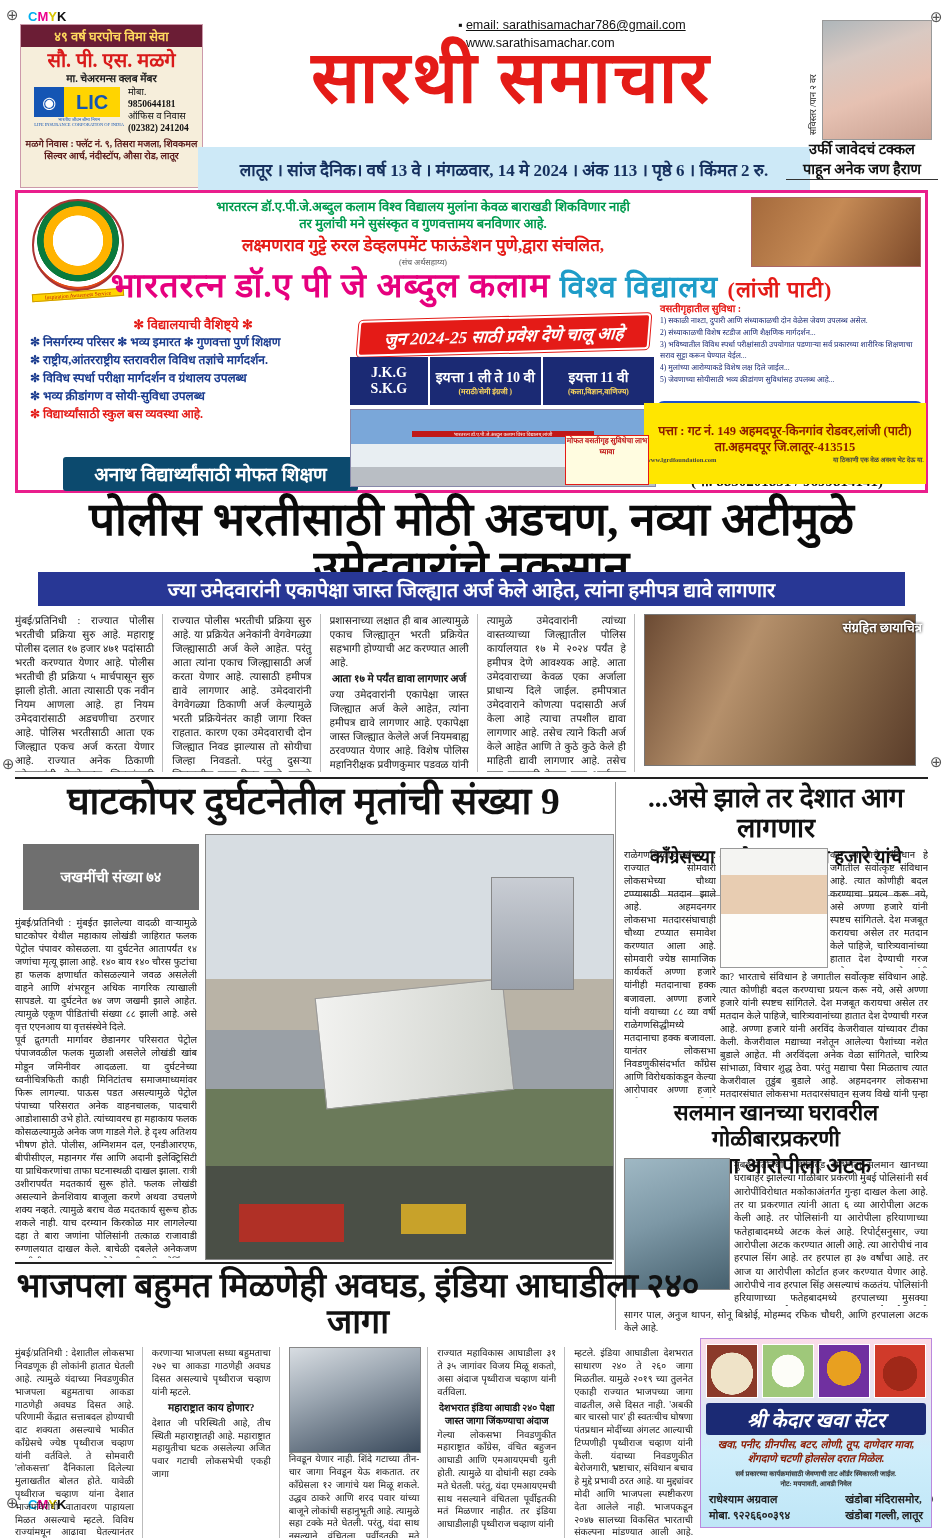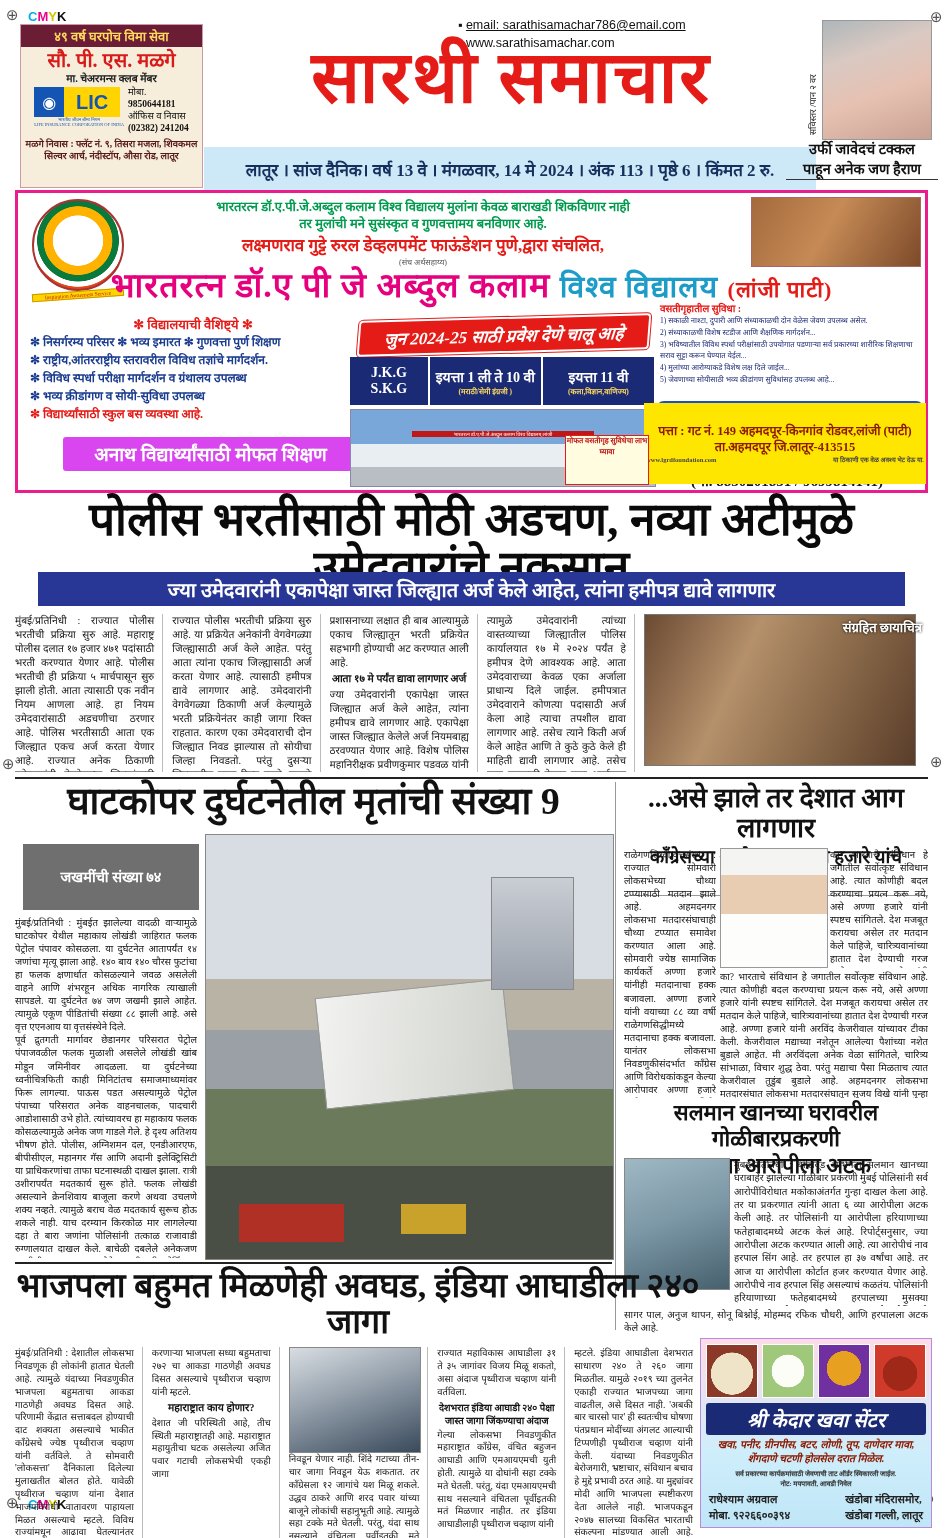--- a/index.html
+++ b/index.html
@@ -38,21 +38,21 @@
   .ad{left:15px;top:190px;width:907px;height:297px;border:3px solid #e91e8c;background:#fff;}
   .adtop1{color:#009b4e;font-size:13px;line-height:1.3;}
   .adtop2{color:#e41b17;font-size:17px;}
   .adnote{color:#555;font-size:8px;font-weight:normal;}
   .adtitle{font-size:34px;color:#e6007e;letter-spacing:1px;line-height:1;}
   .adtitle .accent{color:#1e9cc8;font-size:30px;}
   .adtitle .suffix{color:#e41b17;font-size:22px;}
   .featT{color:#e41b17;font-size:13px;}
   .featL{color:#1b3c8f;font-size:12px;line-height:1.5;}
   .featR{color:#e41b17;font-size:12px;}
-  .freebar{background:#d946ef;color:#fff;font-size:19px;display:flex;align-items:center;justify-content:center;border-radius:3px;}
+  .freebar{background:#0c4a6e;color:#fff;font-size:19px;display:flex;align-items:center;justify-content:center;border-radius:3px;margin-top:20px;}
   .admban{background:#e41b17;color:#fff;font-size:17px;font-style:italic;display:flex;align-items:center;justify-content:center;transform:rotate(-1.5deg) skewX(-6deg);border-radius:4px;border:2px solid #fff;box-shadow:0 0 0 1px #e41b17;}
   .gradebar{background:#1b2a74;color:#fff;display:flex;align-items:stretch;}
   .gradebar>div{flex:1;display:flex;flex-direction:column;align-items:center;justify-content:center;border-left:2px solid #fff;}
   .gradebar>div:first-child{border-left:none;flex:0.7;}
   .gnote{font-size:7.5px;color:#ffd95e;}
   .hostT{color:#e41b17;font-size:10px;}
   .hostP{color:#1b2a74;font-size:7.6px;line-height:1.55;}
   .pledge{background:#1d50c8;color:#fff;font-size:8.6px;line-height:1.35;border-radius:8px;padding:4px 6px;}
   .orglab{background:#1b2a74;color:#fff;font-size:13px;padding:3px 14px;transform:skewX(-18deg);display:inline-block;border-radius:3px;}
   .orgname{color:#c01818;font-size:17px;}
@@ -121,25 +121,25 @@
         <div>मोबा.</div>
         <div class="bold">9850644181</div>
         <div>ऑफिस व निवास</div>
         <div class="bold">(02382) 241204</div>
       </div>
     </div>
     <div class="licaddr bold">मळगे निवास : फ्लॅट नं. ९, तिसरा मजला, शिवकमल सिल्वर आर्च, नंदीस्टॉप, औसा रोड, लातूर</div>
   </div>
 
   <div class="abs mailrow" style="left:458px;top:16px">
-    <div><span>▪</span> <span class="u">email: sarathisamachar786@email.com</span></div>
+    <div><span>▪</span> <span class="u">email: sarathisamachar786@gmail.com</span></div>
     <div><span>▪</span> <span>www.sarathisamachar.com</span></div>
   </div>
   <div class="abs masthead center" style="left:205px;top:42px;width:612px">सारथी समाचार</div>
-  <div class="abs datebar bold" style="left:204px;top:147px;width:612px;height:44px">लातूर । सांज दैनिक। वर्ष 13 वे । मंगळवार, 14 मे  2024 । अंक 113 । पृष्ठे 6 । किंमत 2 रु.</div>
+  <div class="abs datebar bold" style="left:198px;top:147px;width:612px;height:44px">लातूर । सांज दैनिक। वर्ष 13 वे । मंगळवार, 14 मे  2024 । अंक 113 । पृष्ठे 6 । किंमत 2 रु.</div>
 
   <div class="abs urfiside" style="left:806px;top:30px;height:105px">सविस्तर /पान २ वर</div>
   <div class="abs ph" style="left:822px;top:20px;width:108px;height:118px;background:linear-gradient(160deg,#aeb6ba 0%,#d9c9c2 30%,#e6c1b2 60%,#c9a192 100%);border:1px solid #999"></div>
   <div class="abs urficap bold center" style="left:786px;top:140px;width:152px">
     <div>उर्फी जावेदचं टक्कल</div>
     <div>पाहून अनेक जण हैराण</div>
   </div>
 
   <div class="abs ad">
     <div class="abs" style="left:14px;top:6px">

